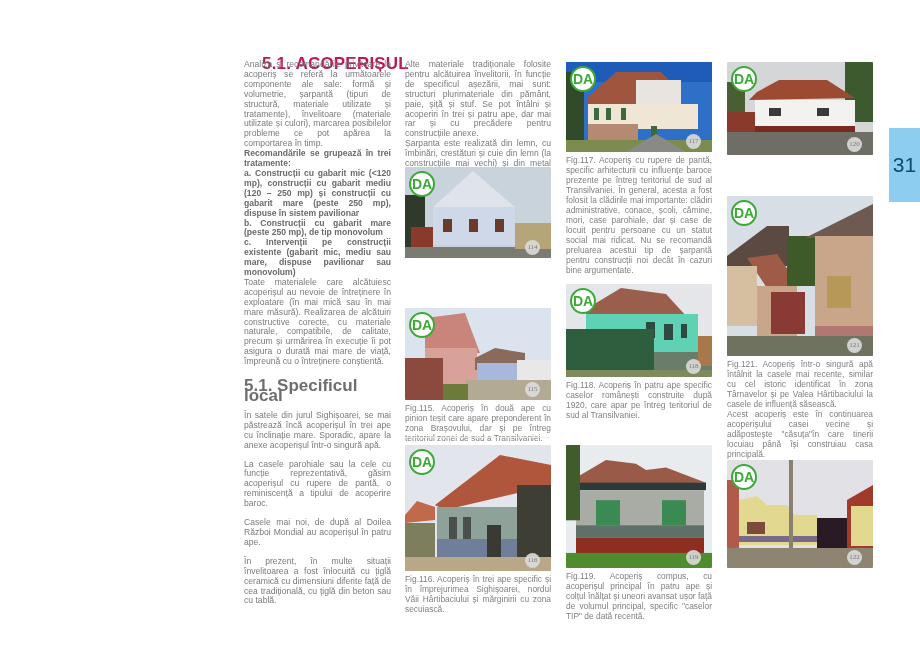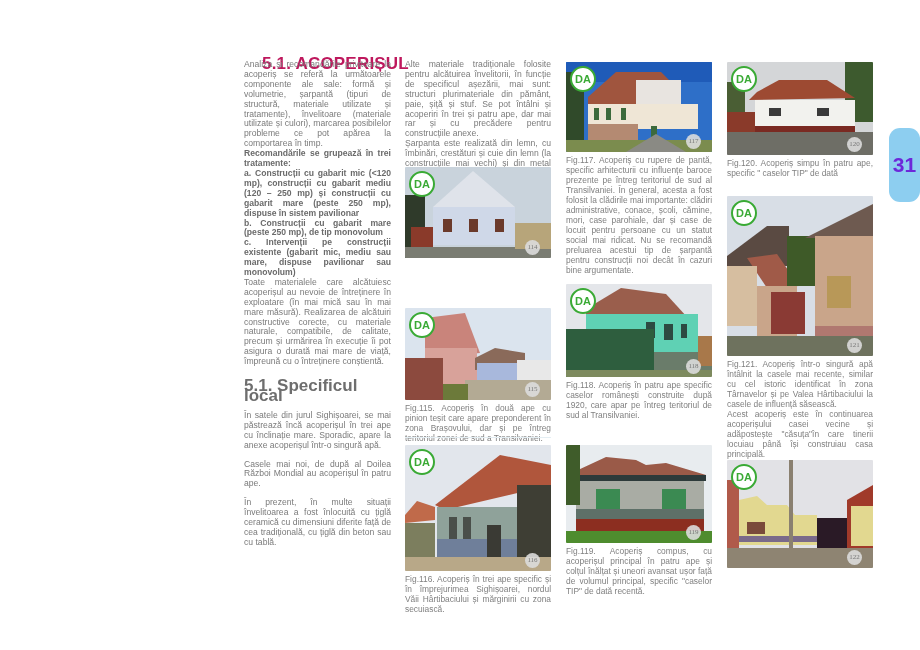--- a/index.html
+++ b/index.html
@@ -20,21 +20,21 @@
   .sub-title { font-size:17px; font-weight:bold; color:#6e6e6e; margin:14px 0 10px 0 !important; text-align:left; }
 
   .figure { position:absolute; width:146px; }
   .photo {
     position:relative; width:146px; overflow:hidden; border-radius:1px;
   }
   .photo svg { display:block; width:100%; height:100%; }
   .badge-da {
     position:absolute; left:4px; top:4px; width:22px; height:22px; border-radius:50%;
     border:2.5px solid #3aaa35; background:#ffffff; color:#3aaa35;
-    font-size:11px; font-weight:bold; text-align:center; line-height:22px;
+    font-size:14px; font-weight:bold; text-align:center; line-height:22px;
   }
   .fig-num {
     position:absolute; right:11px; bottom:3px; width:15px; height:15px; border-radius:50%;
     background:rgba(220,220,220,0.9); color:#777; font-family:"Liberation Serif", serif;
     font-size:7px; text-align:center; line-height:15px;
   }
   .caption {
     font-size:8.4px; line-height:10px; color:#808080; text-align:justify;
     margin-top:3px;
   }
@@ -44,48 +44,49 @@
   #fig114 .photo { height:91px; }
   #fig115 { left:405px; top:308px; }
   #fig115 .photo { height:92px; }
   #fig116 { left:405px; top:445px; }
   #fig116 .photo { height:126px; }
   #fig117 { left:566px; top:62px; }
   #fig117 .photo { height:90px; }
   #fig118 { left:566px; top:284px; }
   #fig118 .photo { height:93px; }
   #fig119 { left:566px; top:445px; }
-  #fig119 .photo { height:98px; }
+  #fig119 .photo { height:123px; }
   #fig120 { left:727px; top:62px; }
   #fig120 .photo { height:93px; }
   #fig121 { left:727px; top:196px; }
   #fig121 .photo { height:160px; }
   #fig122 { left:727px; top:460px; }
   #fig122 .photo { height:108px; }
 
   .page-tab {
     position:absolute; left:889px; top:128px; width:31px; height:74px; background:#8dcef0;
-    color:#6d28d9; font-size:21px; font-weight:bold; text-align:center; line-height:74px;border-radius:11px;
+    color:#0c4a6e; font-size:21px; font-weight:normal; text-align:center; line-height:74px;
   }
   .rule { position:absolute; left:405px; top:437px; width:146px; height:1px; background:#e4eef3; }
 </style>
 </head>
 <body>
 
 <h1 class="page-title">5.1. ACOPERIȘUL</h1>
 
 <div class="col" id="col1">
   <p>Analiza și recomandările privitoare la acoperiș se referă la următoarele componente ale sale: formă și volumetrie, șarpantă (tipuri de structură, materiale utilizate și tratamente), învelitoare (materiale utilizate și culori), marcarea posibilelor probleme ce pot apărea la comportarea în timp.</p>
   <p><b>Recomandările se grupează în trei tratamente:</b></p>
   <p><b>a. Construcții cu gabarit mic (&lt;120 mp), construcții cu gabarit mediu (120 – 250 mp) și construcții cu gabarit mare (peste 250 mp), dispuse în sistem pavilionar</b></p>
   <p><b>b. Construcții cu gabarit mare (peste 250 mp), de tip monovolum</b></p>
   <p><b>c. Intervenții pe construcții existente (gabarit mic, mediu sau mare, dispuse pavilionar sau monovolum)</b></p>
   <p>Toate materialele care alcătuiesc acoperișul au nevoie de întreținere în exploatare (în mai mică sau în mai mare măsură). Realizarea de alcătuiri constructive corecte, cu materiale naturale, compatibile, de calitate, precum și urmărirea în execuție îi pot asigura o durată mai mare de viață, împreună cu o întreținere conștientă.</p>
   <p class="sub-title">5.1. Specificul local</p>
   <p>În satele din jurul Sighișoarei, se mai păstrează încă acoperișul în trei ape cu înclinație mare. Sporadic, apare la anexe acoperișul într-o singură apă.</p>
+  <p class="gap">La casele parohiale sau la cele cu funcție reprezentativă, găsim acoperișul cu rupere de pantă, o reminiscență a tipului de acoperire baroc.</p>
   <p class="gap">Casele mai noi, de după al Doilea Război Mondial au acoperișul în patru ape.</p>
   <p class="gap">În prezent, în multe situații învelitoarea a fost înlocuită cu țiglă ceramică cu dimensiuni diferite față de cea tradițională, cu țiglă din beton sau cu tablă.</p>
 </div>
 
 <div class="col" id="col2">
   <p>Alte materiale tradiționale folosite pentru alcătuirea învelitorii, în funcție de specificul așezării, mai sunt: structuri plurimateriale din pământ, paie, șiță și stuf. Se pot întâlni și acoperiri în trei și patru ape, dar mai rar și cu precădere pentru construcțiile anexe.</p>
   <p>Șarpanta este realizată din lemn, cu îmbinări, crestături și cuie din lemn (la construcțiile mai vechi) și din metal mai recent.</p>
 </div>
 
 <div class="figure" id="fig114">
@@ -221,21 +222,20 @@
       <rect x="28" y="38" width="100" height="28" fill="#f2f2ee"></rect>
       <rect x="42" y="46" width="12" height="8" fill="#3a3a3a"></rect>
       <rect x="90" y="46" width="12" height="8" fill="#3a3a3a"></rect>
       <rect x="0" y="50" width="28" height="20" fill="#8a3a2a"></rect>
       <rect x="28" y="64" width="100" height="6" fill="#7a2a22"></rect>
       <rect x="0" y="70" width="146" height="23" fill="#6e6e66"></rect>
     </svg>
     <div class="badge-da">DA</div>
     <div class="fig-num">120</div>
   </div>
-  <div class="caption">Fig.120. Acoperiș simpu în patru ape, specific " caselor TIP" de dată</div>
 </div>
 
 <div class="figure" id="fig121">
   <div class="photo">
     <svg viewBox="0 0 146 160" preserveAspectRatio="none">
       <rect width="146" height="160" fill="#d8dee6"></rect>
       <polygon points="0,60 40,30 62,30 62,70 0,70" fill="#5a4a42"></polygon>
       <polygon points="20,62 50,58 72,90 40,92" fill="#a05a48"></polygon>
       <rect x="0" y="70" width="30" height="60" fill="#d6bea0"></rect>
       <rect x="30" y="90" width="40" height="50" fill="#c9a58a"></rect>

